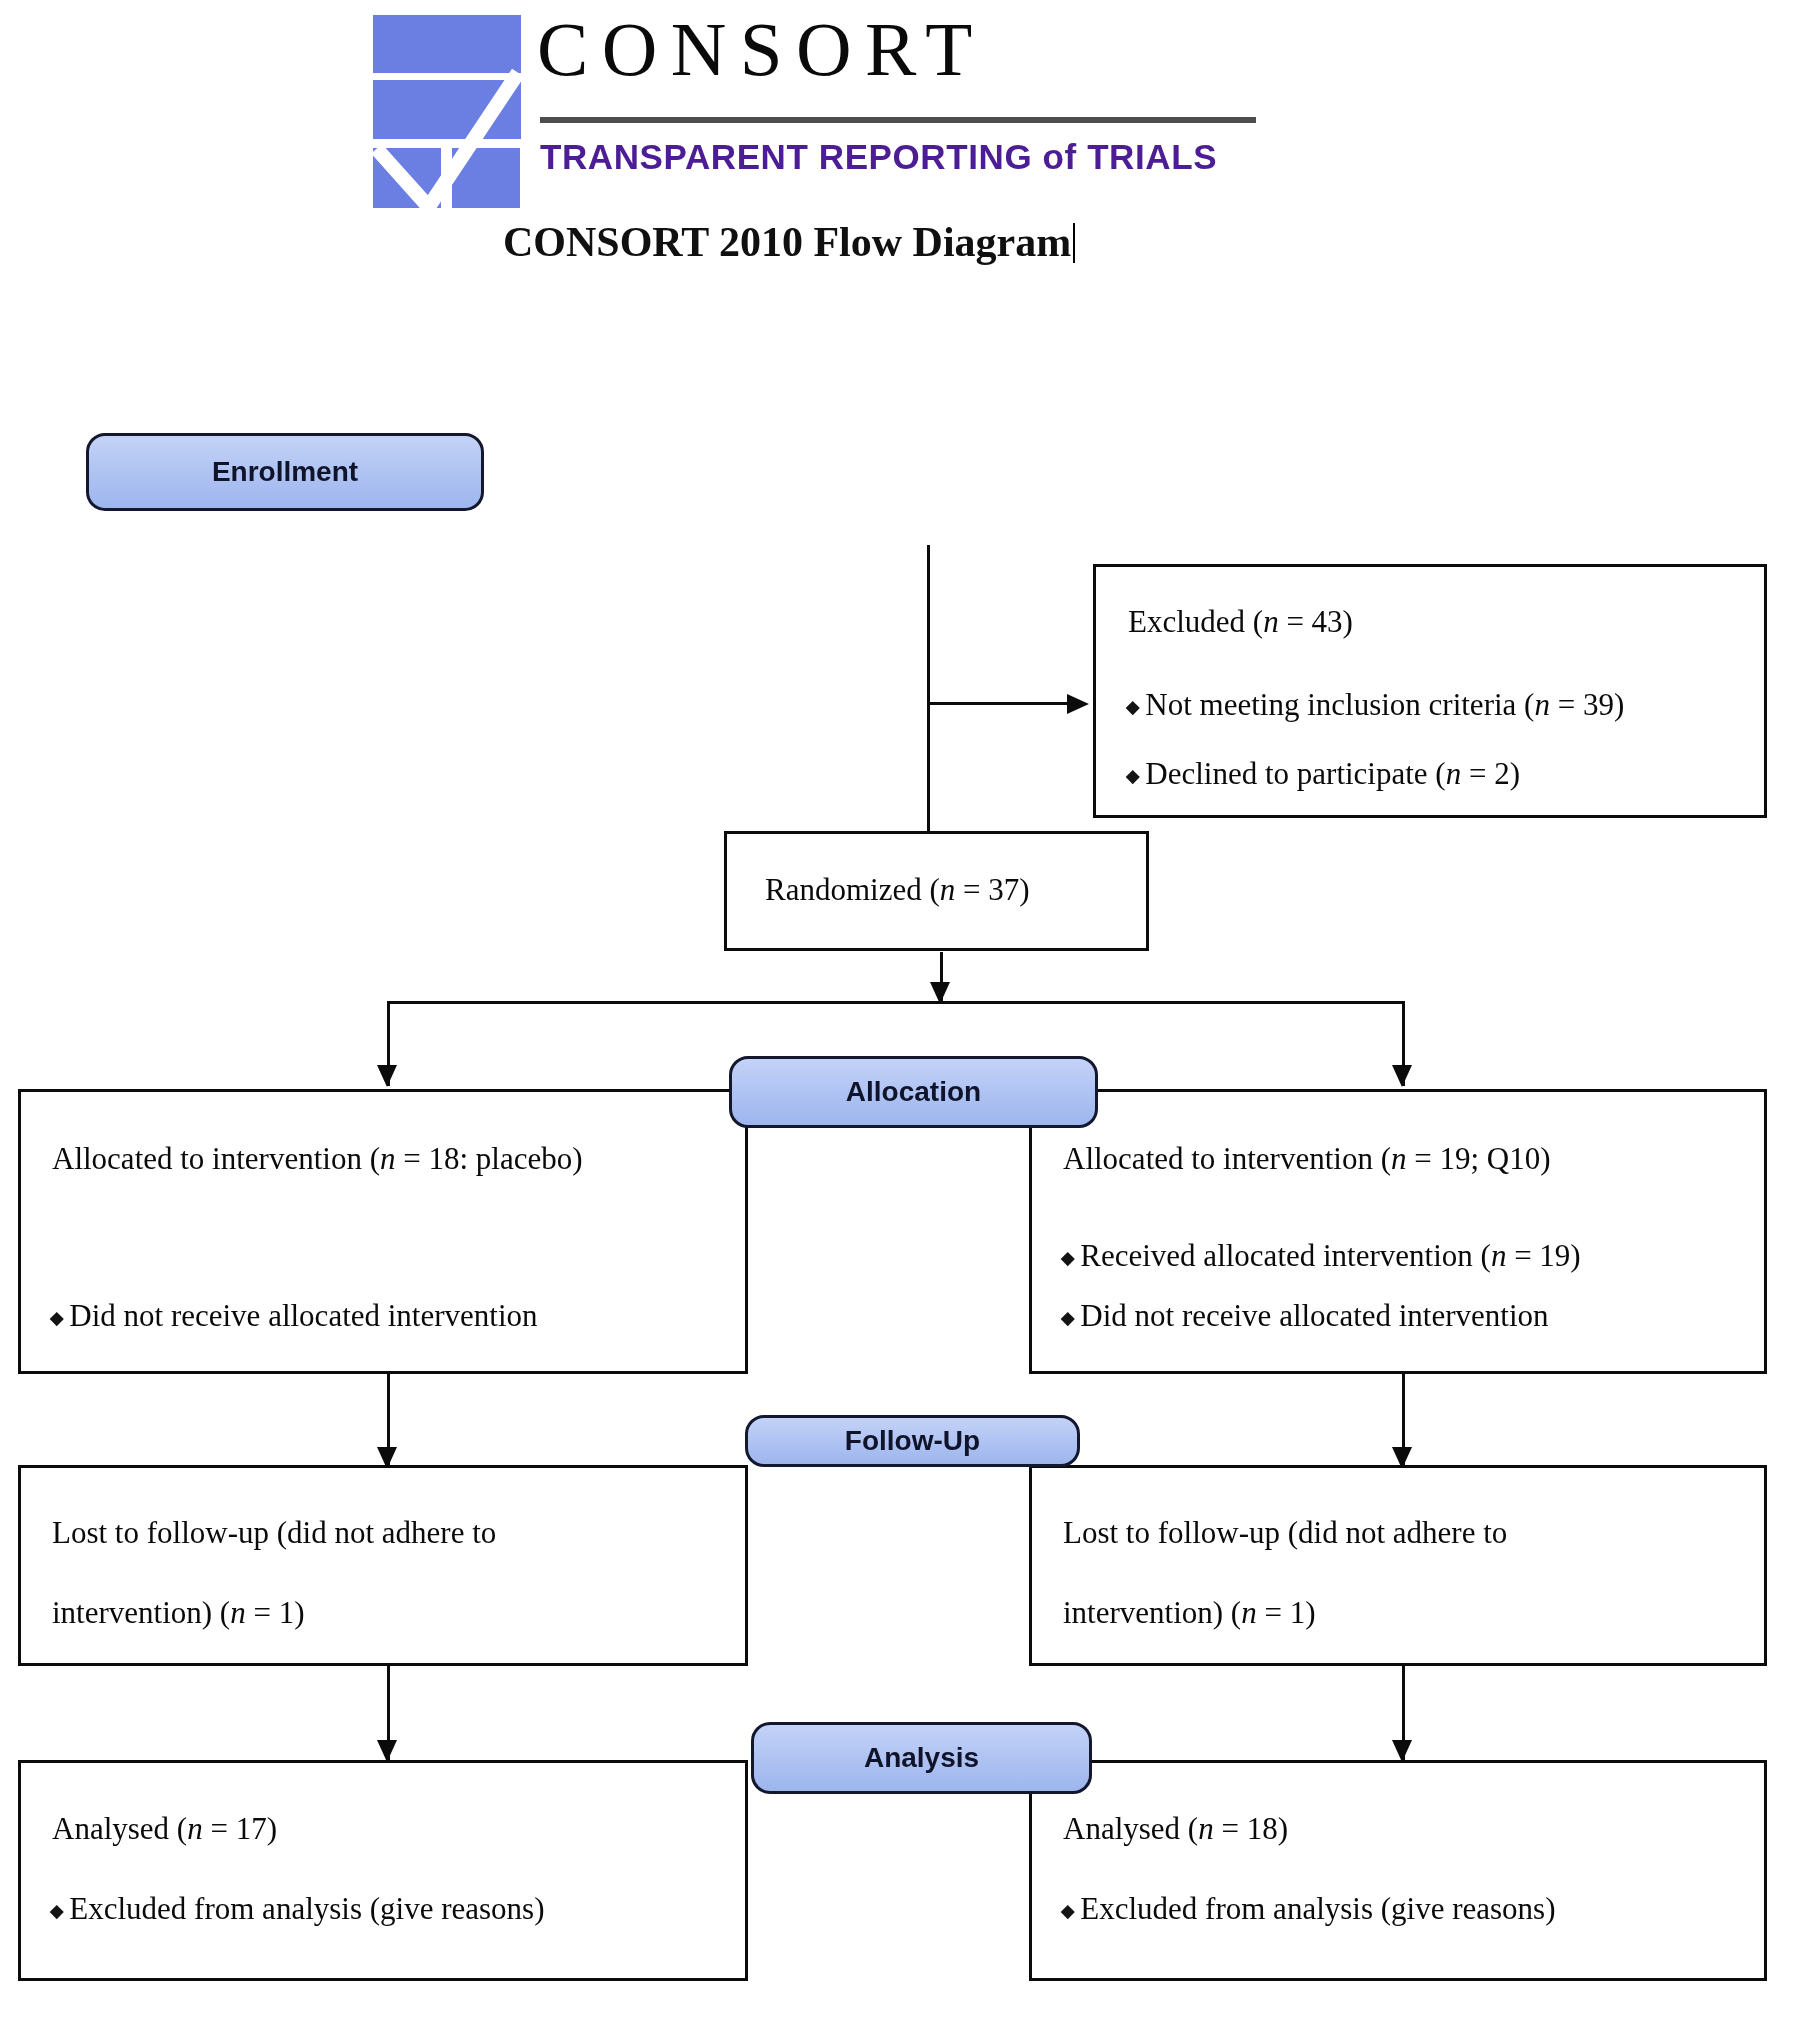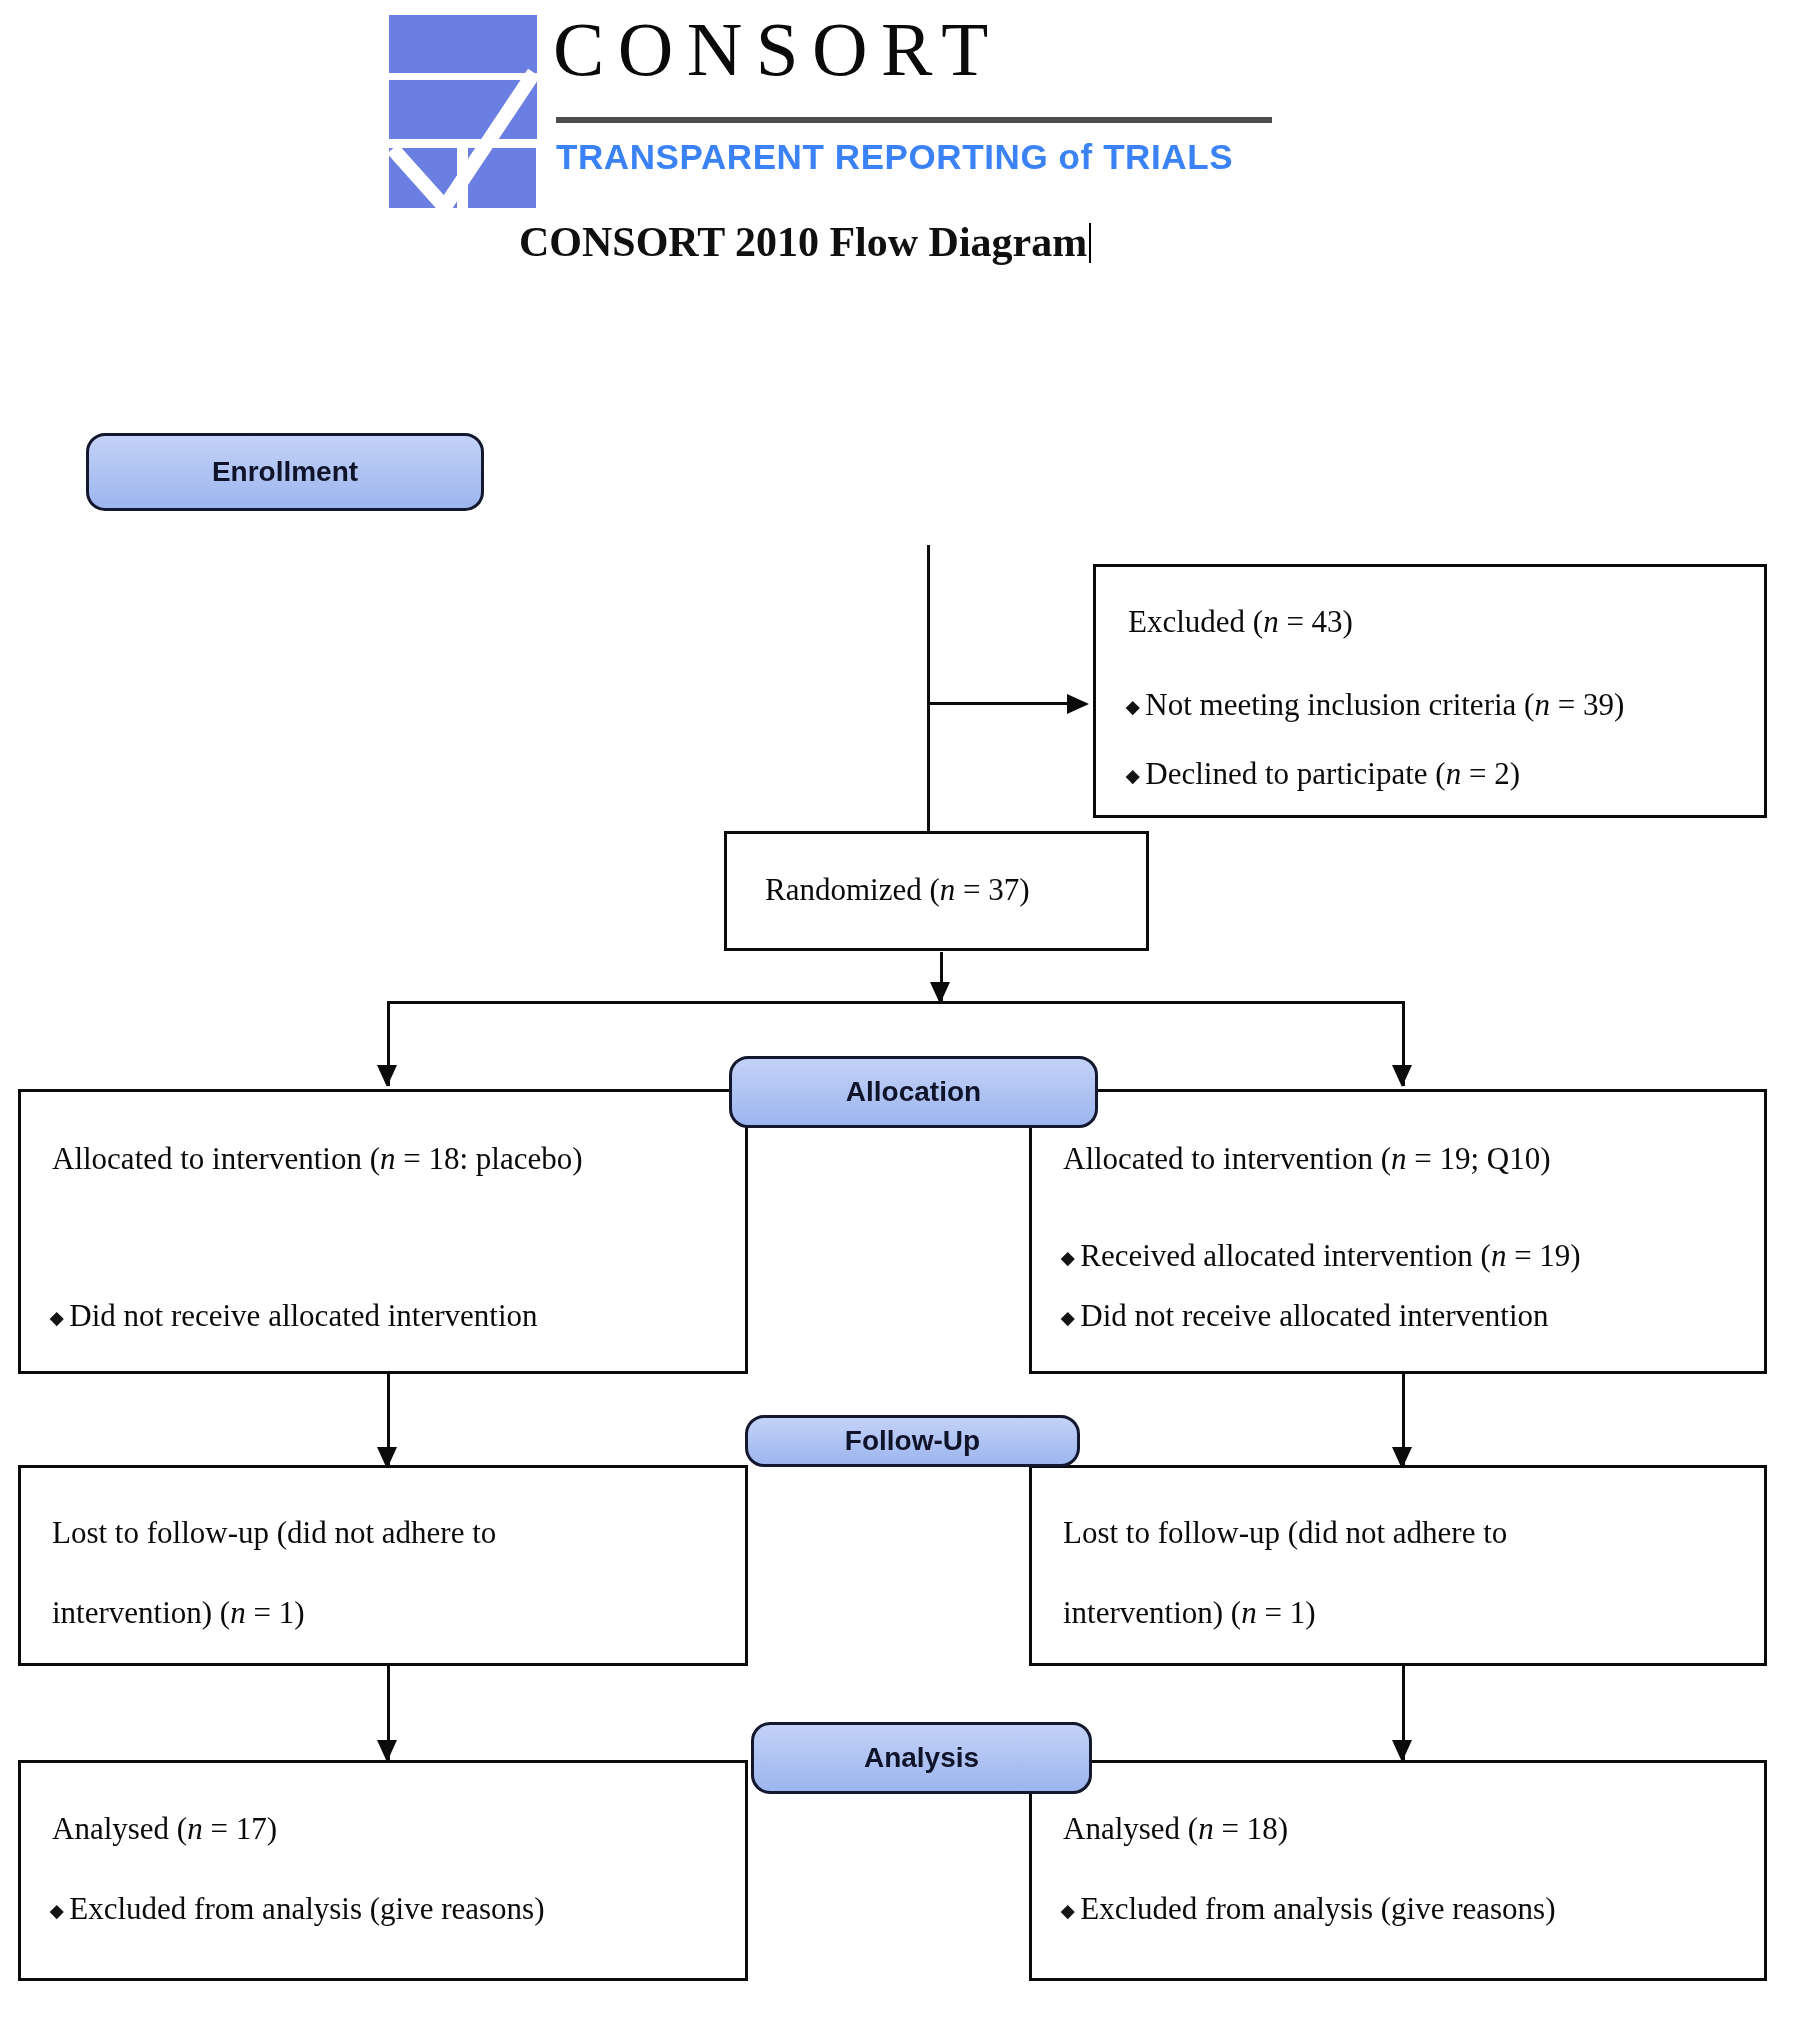--- a/index.html
+++ b/index.html
@@ -3,40 +3,40 @@
 <meta charset="utf-8">
 <style>
   html,body{margin:0;padding:0;background:#ffffff;}
   body{
     font-family:"Liberation Serif", serif;
     width:1801px;height:2035px;position:relative;overflow:hidden;
   }
   #stage{position:absolute;left:0;top:0;width:1801px;height:2035px;}
 
   
-  .header{position:absolute;left:16px;top:0;width:1537px;height:224px;}
+  .header{position:absolute;left:0;top:0;width:1537px;height:224px;}
   .logo{position:absolute;left:368px;top:10px;width:157px;height:179px;}
   .logo-sq{position:absolute;background:#6b7fe3;}
   .logo-r1{left:4.5px;top:4.5px;width:148px;height:58px;}
   .logo-r2{left:4.5px;top:70px;width:148px;height:59px;}
   .logo-r3a{left:4.5px;top:138px;width:68px;height:60px;}
   .logo-r3b{left:84px;top:138px;width:68px;height:60px;}
   .logo-check{position:absolute;left:0;top:0;width:157px;height:207px;}
 
   .brand-name{
     position:absolute;left:537px;top:4.5px;width:727px;
     font-family:"Liberation Serif", serif;
     font-size:77px;letter-spacing:13.4px;color:#0a0a0a;
     white-space:nowrap;font-weight:400;
   }
   .brand-rule{position:absolute;left:540px;top:117px;width:716px;height:6.2px;background:#4d4d4d;}
   .brand-sub{
     position:absolute;left:540px;top:137px;width:783px;
     font-family:"Liberation Sans", sans-serif;
-    font-size:35px;font-weight:700;color:#3b82f6;letter-spacing:0.6px;
+    font-size:35px;font-weight:700;color:#4c1d95;letter-spacing:0.6px;
     white-space:nowrap;
   }
   .diagram-title{
     position:absolute;left:503px;top:218px;
     font-family:"Liberation Serif", serif;
     font-size:42px;font-weight:700;color:#101010;white-space:nowrap;
   }
   .caret{display:inline-block;width:2.2px;height:40px;background:#000;
          vertical-align:-6.7px;margin-left:1.7px;}
 

